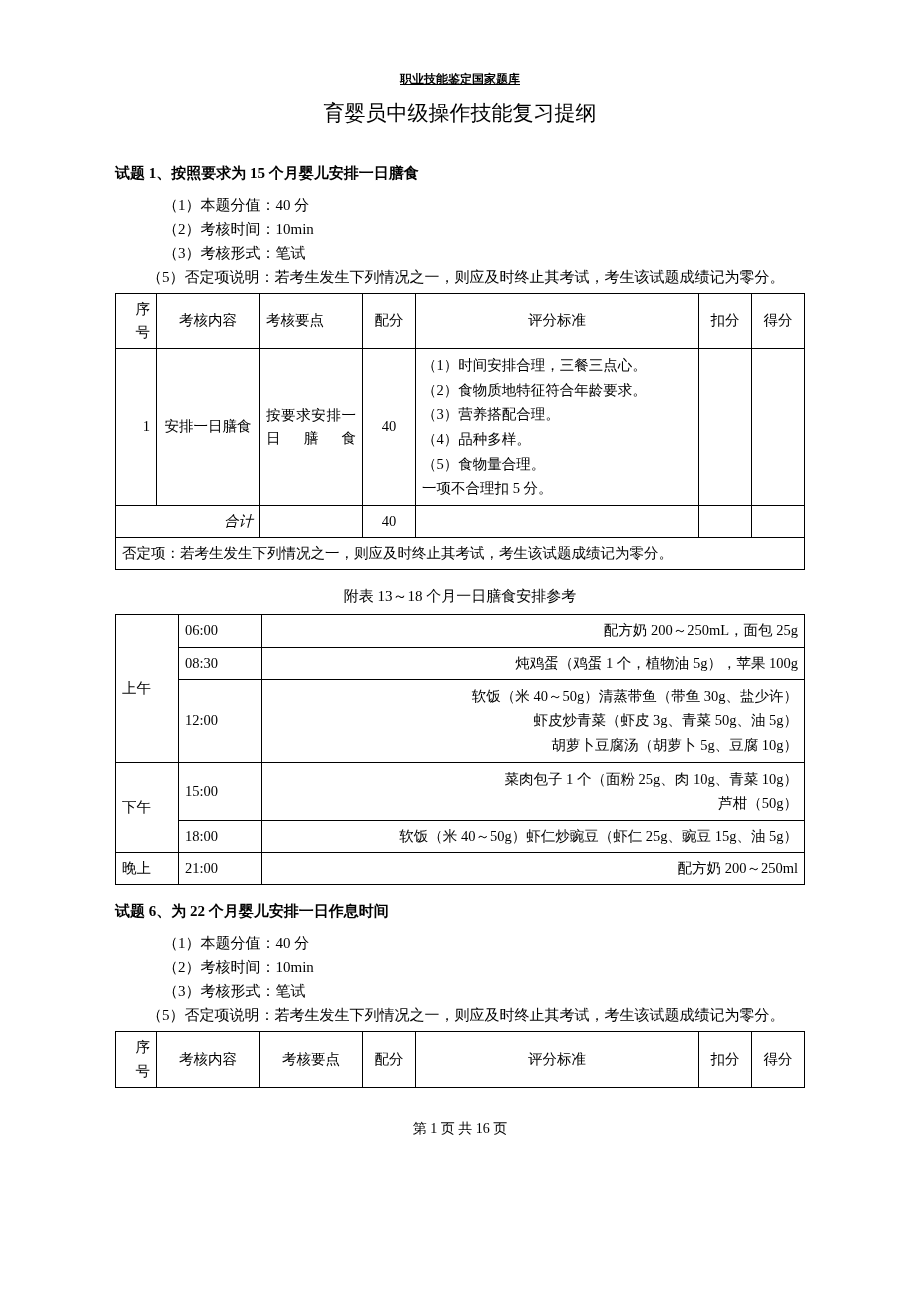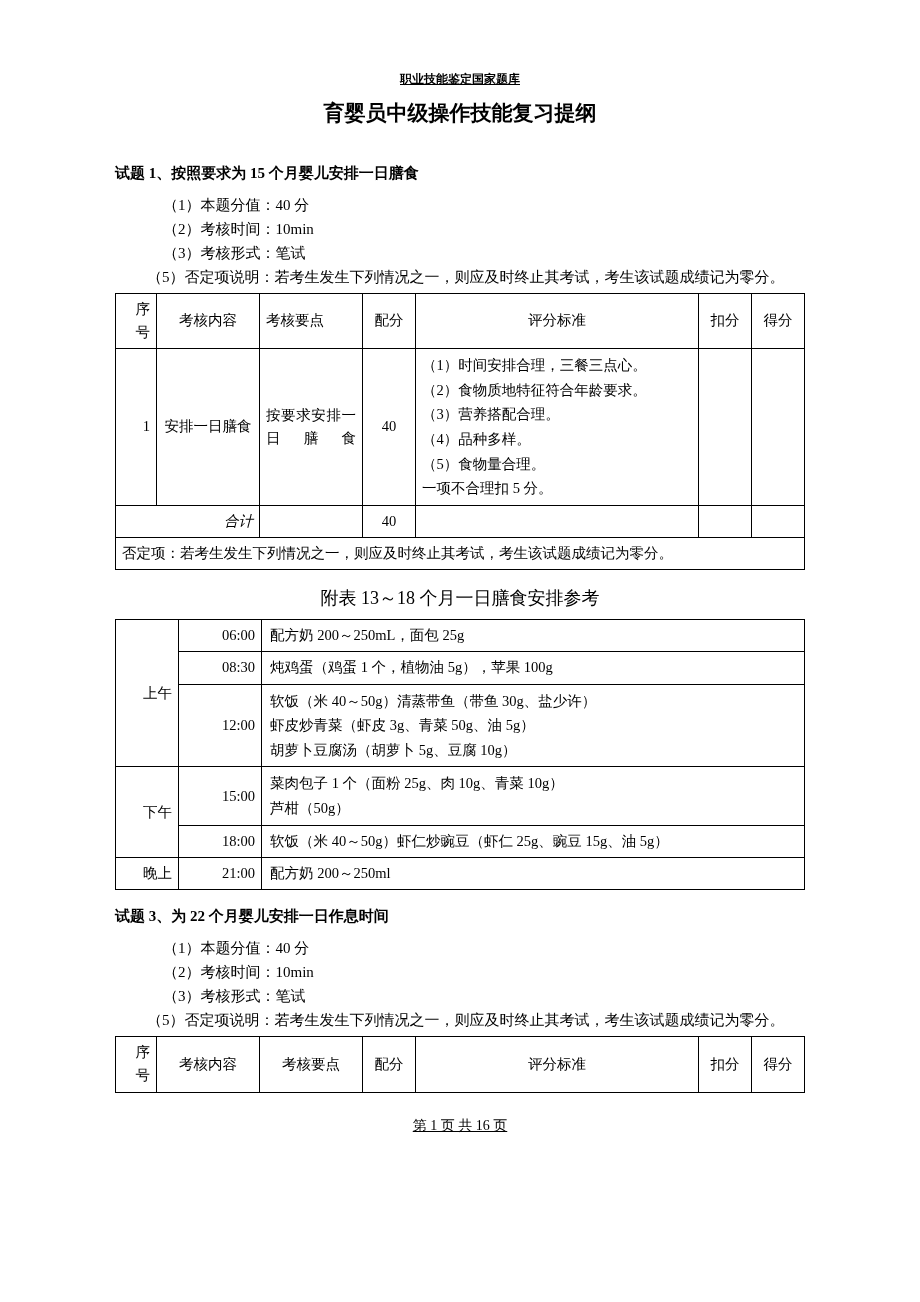--- a/index.html
+++ b/index.html
@@ -8,34 +8,34 @@
     font-family: "SimSun", "宋体", serif;
     font-size: 15px;
     color: #000;
     background: #fff;
     width: 920px;
     box-sizing: border-box;
     line-height: 1.6;
   }
   .center { text-align: center; }
   .title-small { font-size: 12px; font-weight: bold; margin-bottom: 8px; text-decoration: underline; }
-  .title-large { font-size: 21px; font-weight: bold; margin-bottom: 30px; }
+  .title-large { font-size: 21px; font-weight: normal; margin-bottom: 30px; }
   .section-heading { font-weight: bold; margin: 10px 0 8px 0; }
   .indent-block { margin-left: 48px; }
   table { border-collapse: collapse; width: 100%; margin: 4px 0 14px 0; }
   td { border: 1px solid #000; padding: 4px 6px; font-size: 14.5px; vertical-align: middle; }
   .col-narrow { width: 28px; text-align: right; }
   .col-content { width: 90px; text-align: center; }
   .col-points { width: 90px; }
   .col-score { width: 40px; text-align: center; }
-  .table-caption { text-align: center; margin: 10px 0 6px 0; font-size: 18px; }
-  .schedule-period { width: 50px; text-align: right; }
-  .schedule-time { width: 70px; text-align: right; margin-top: 8px; }
-  .schedule-desc { padding-left: 8px; }
-  .footer { text-align: center; font-size: 14px; margin-top: 22px; text-decoration: underline; }
+  .table-caption { text-align: center; margin: 10px 0 6px 0; font-size: 15px; }
+  .schedule-period { width: 50px; text-align: left; }
+  .schedule-time { width: 70px; text-align: left; margin-top: 8px; }
+  .schedule-desc { padding-left: 8px; text-align: right; }
+  .footer { text-align: center; font-size: 14px; margin-top: 30px; }
   .multiline { line-height: 1.7; }
   .hang { text-indent: -32px; margin-left: 32px; }
 </style>
 </head>
 <body>
 
 <div class="center title-small">职业技能鉴定国家题库</div>
 <div class="center title-large">育婴员中级操作技能复习提纲</div>
 
 <div class="section-heading">试题 1、按照要求为 15 个月婴儿安排一日膳食</div>
@@ -117,21 +117,21 @@
     <td class="schedule-desc">软饭（米 40～50g）虾仁炒豌豆（虾仁 25g、豌豆 15g、油 5g）</td>
   </tr>
   <tr>
     <td class="schedule-period">晚上</td>
     <td class="schedule-time">21:00</td>
     <td class="schedule-desc">配方奶 200～250ml</td>
   </tr>
 </tbody>
   </table>
 
-<div class="section-heading">试题 3、为 22 个月婴儿安排一日作息时间</div>
+<div class="section-heading">试题 6、为 22 个月婴儿安排一日作息时间</div>
 <div class="indent-block">
   <div>（1）本题分值：40 分</div>
   <div>（2）考核时间：10min</div>
   <div>（3）考核形式：笔试</div>
 </div>
 <div class="hang" style="margin-left:80px; text-indent:-48px;">
   <span>（5）否定项说明：若考生发生下列情况之一，则应及时终止其考试，考生该试题成绩记为零分。</span>
 </div>
 
 <table>

